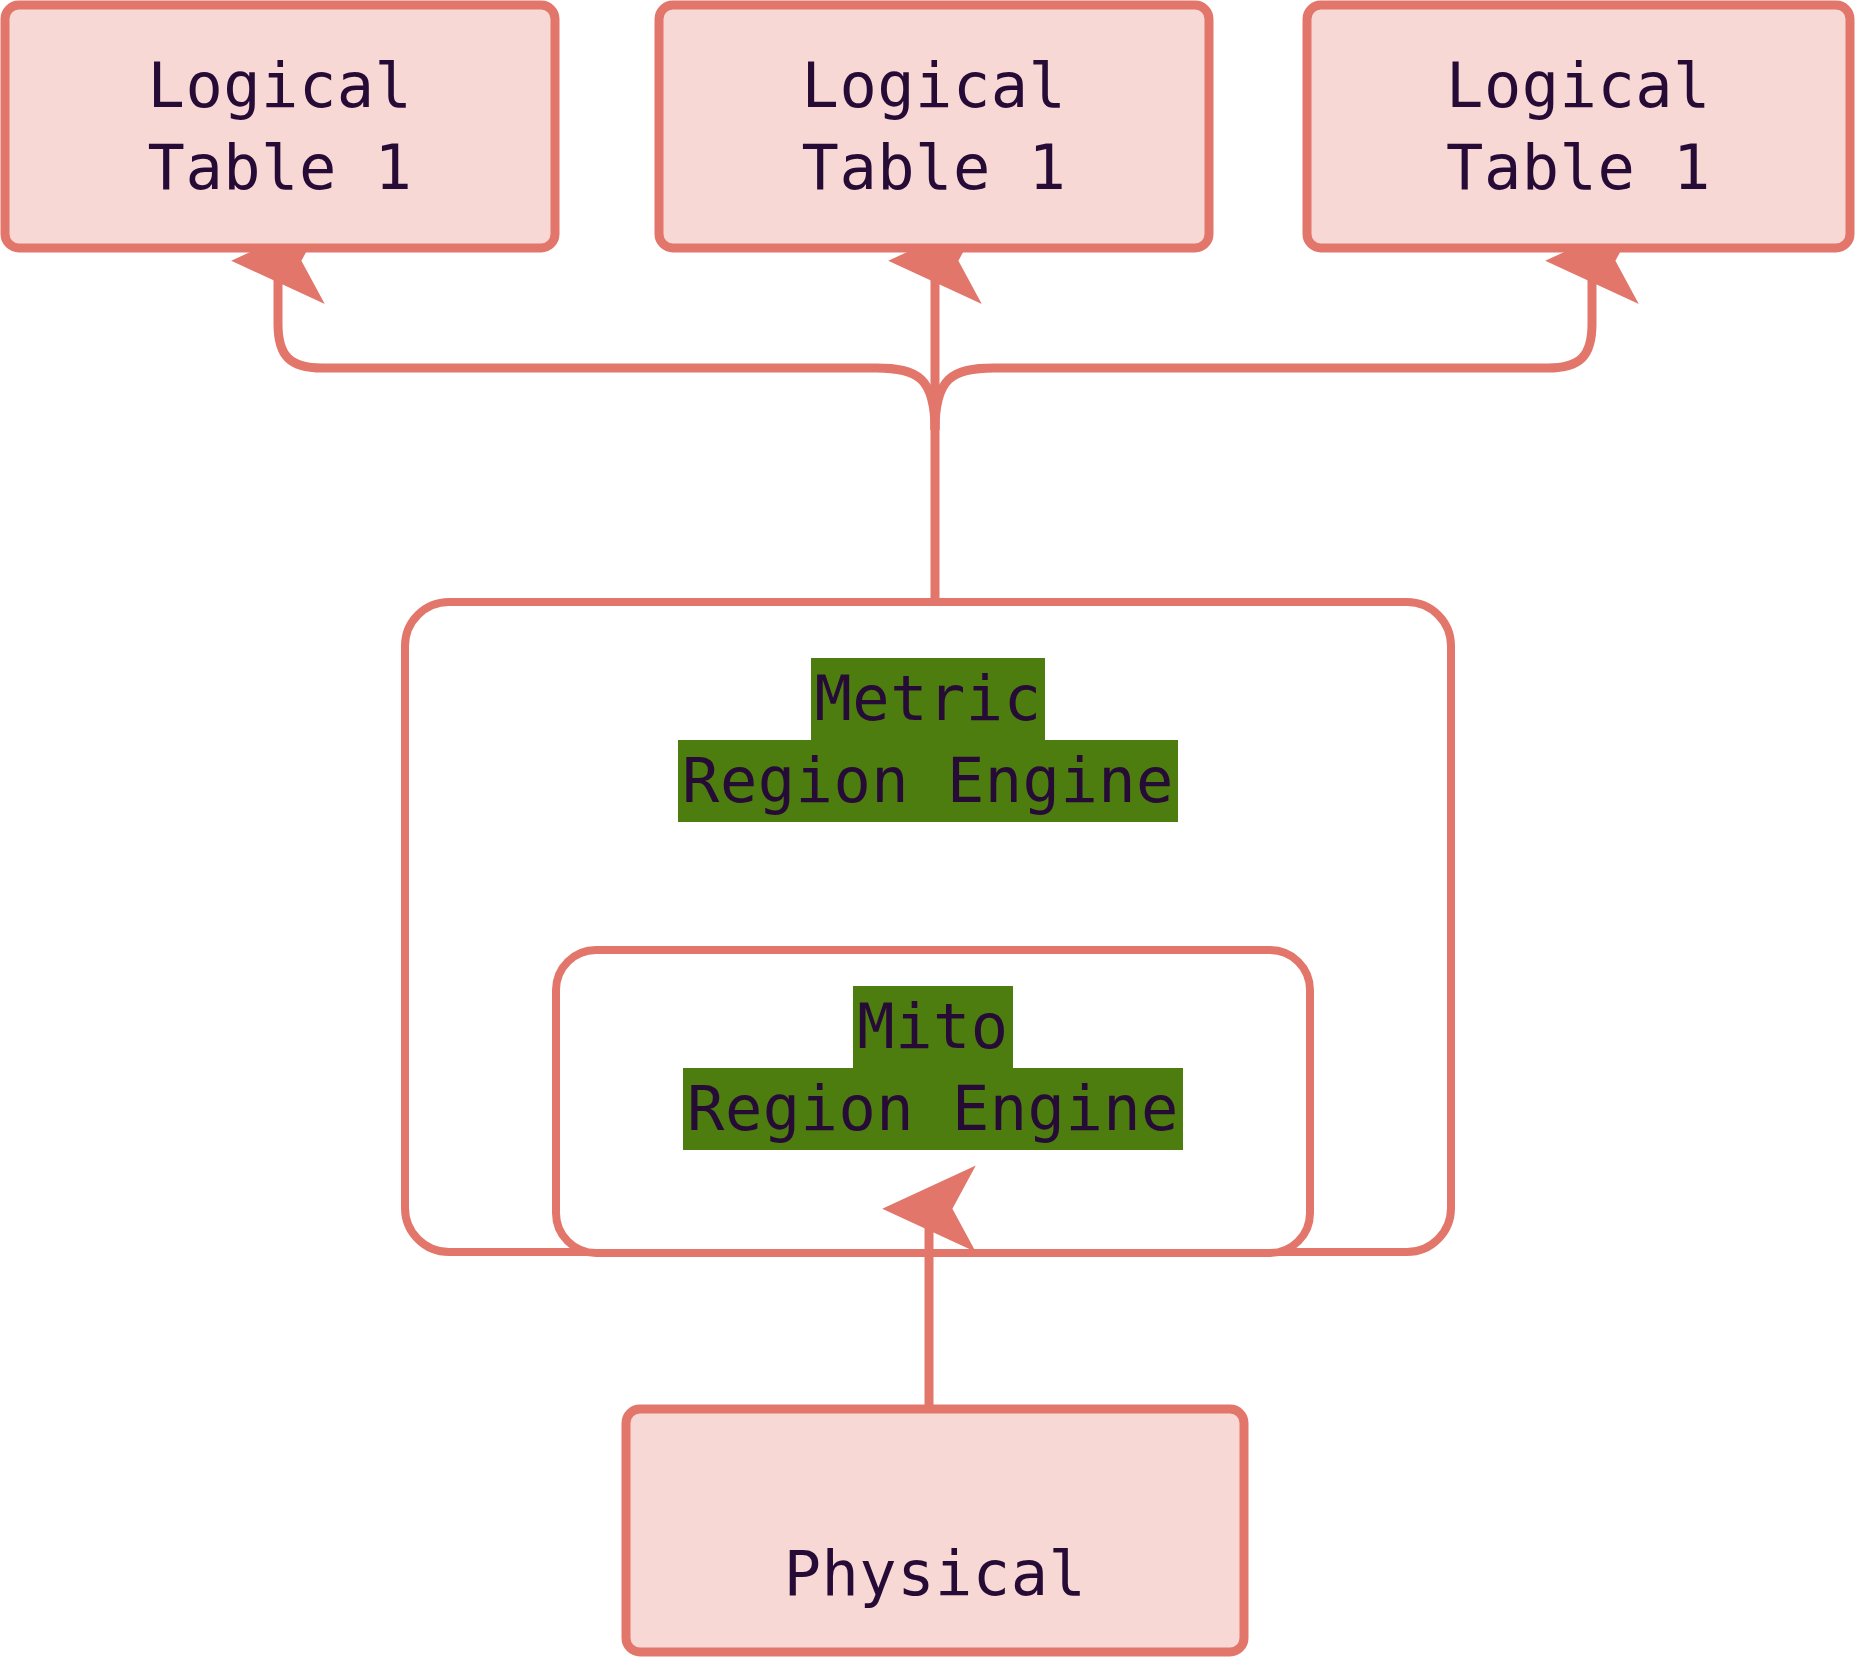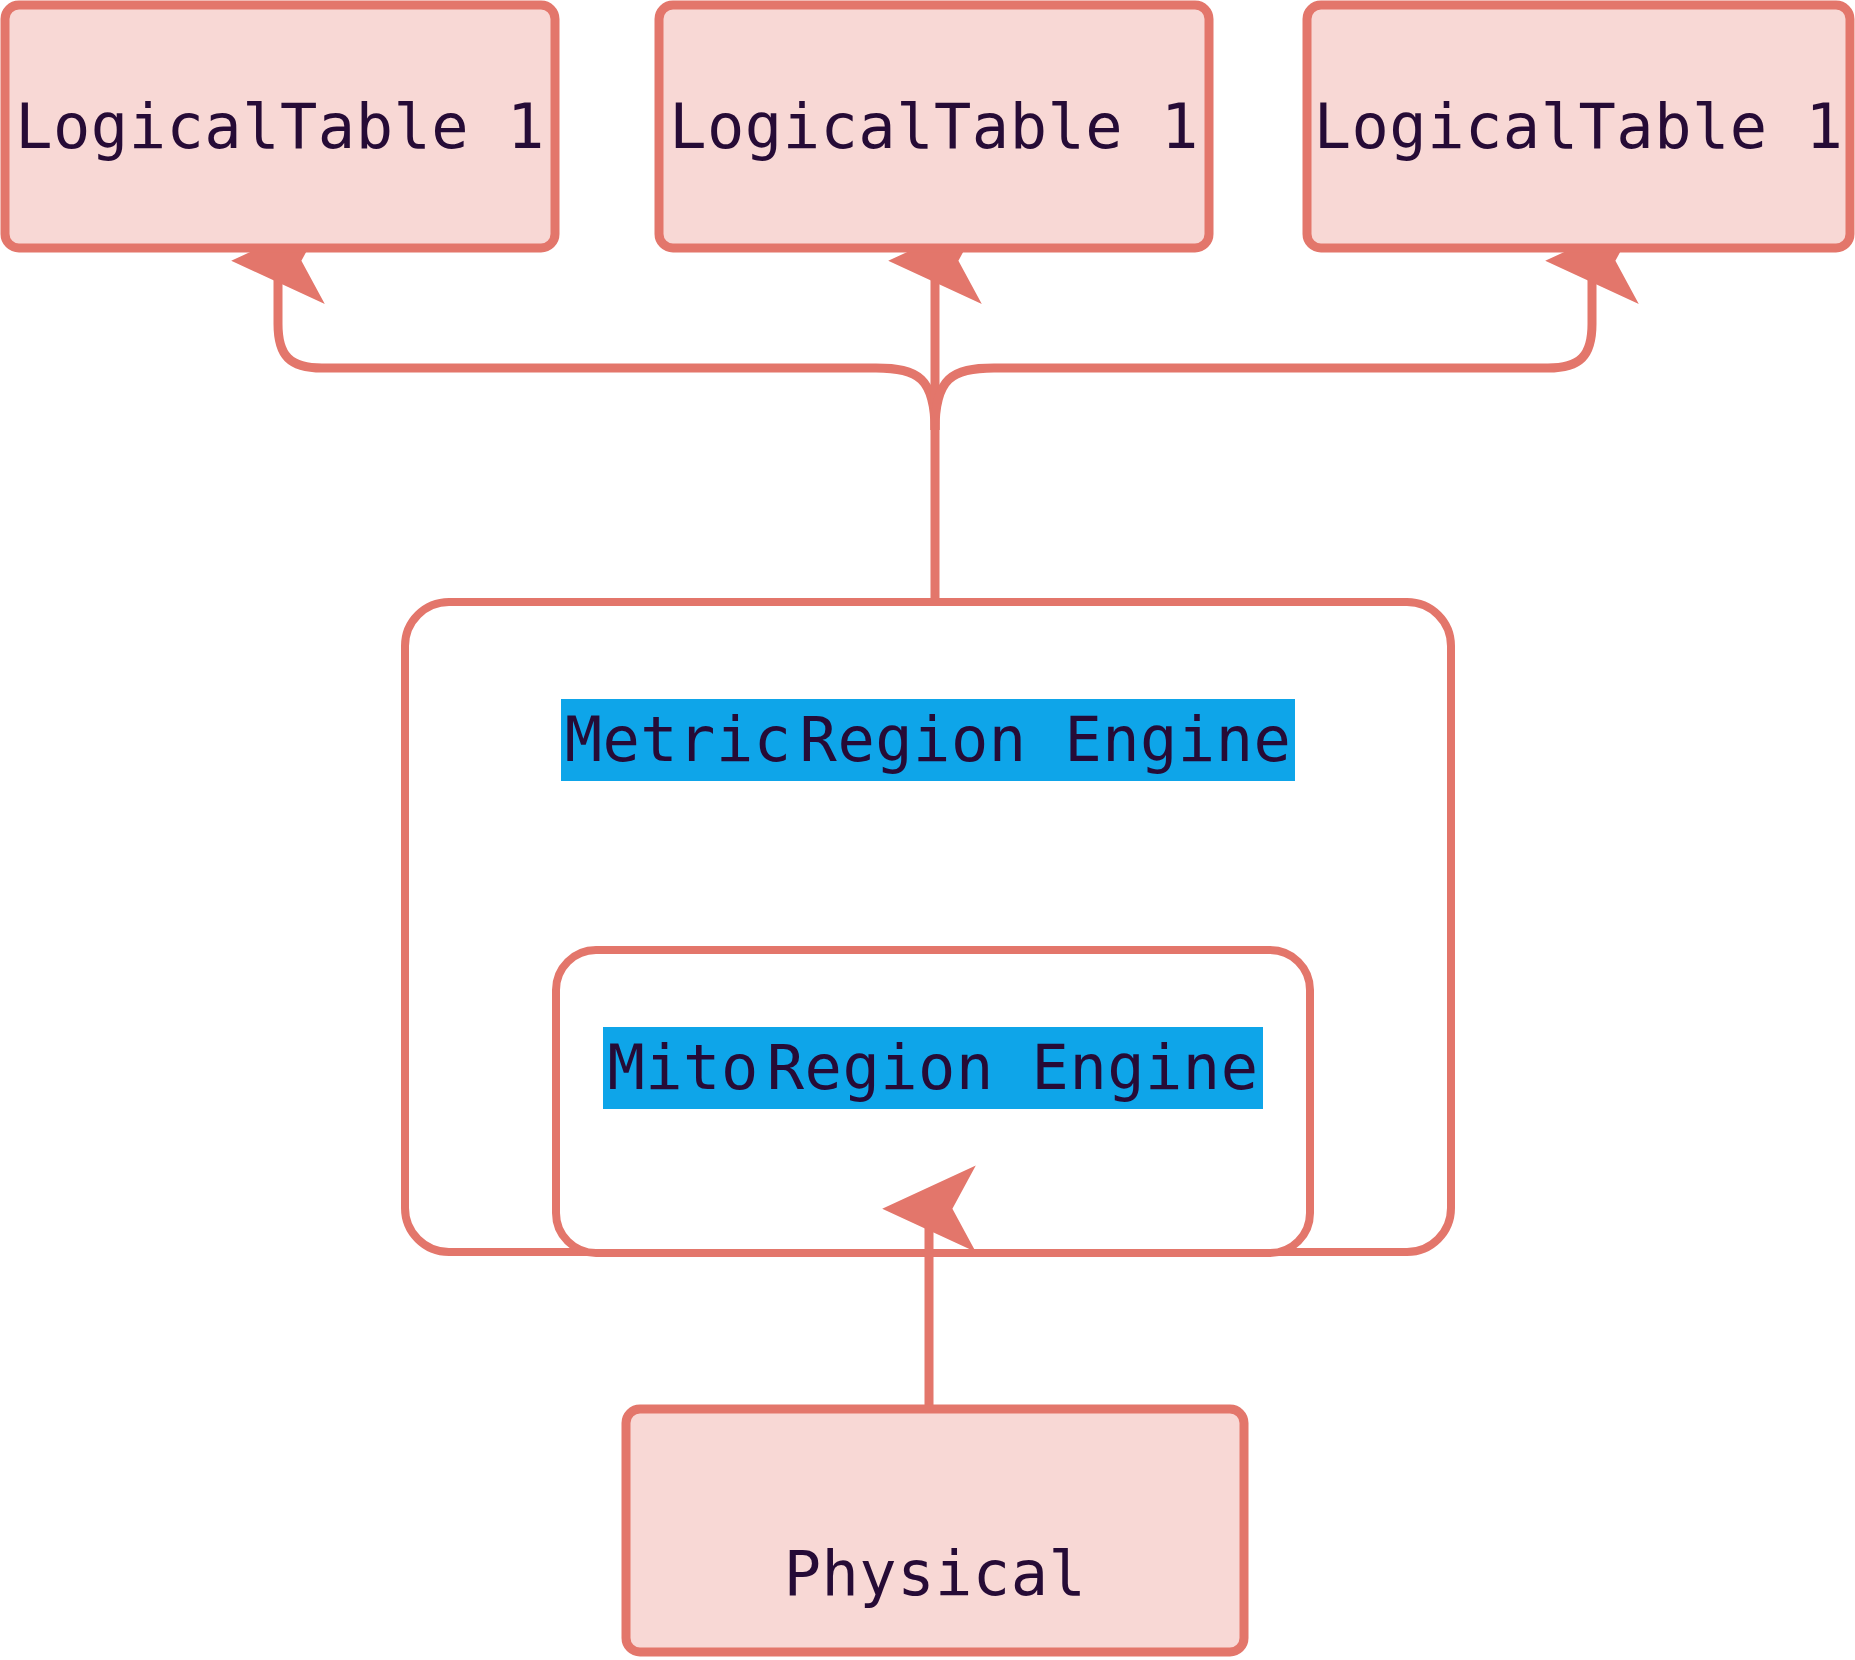--- a/index.html
+++ b/index.html
@@ -22,35 +22,35 @@
     position: absolute;
     top: 0;
     left: 0;
     width: 1855px;
     height: 1660px;
     overflow: visible;
   }
   .node-label {
     position: absolute;
     display: flex;
-    flex-direction: row;
+    flex-direction: column;
     align-items: center;
     justify-content: center;
     text-align: center;
     color: #260B36;
     font-family: "DejaVu Sans Mono", "Liberation Mono", monospace;
     font-size: 62px;
     line-height: 1.32;
     letter-spacing: 0.5px;
     white-space: pre;
     pointer-events: none;
   }
   .node-label .ln { display: block; }
   .engine-label .ln {
-    background: #0ea5e9;
+    background: #4d7c0f;
     padding: 0 4px;
   }
 </style>
 </head>
 <body>
 
 <div id="diagram-root">
 
   <svg class="layer" viewBox="0 0 1855 1660">
     <defs>

